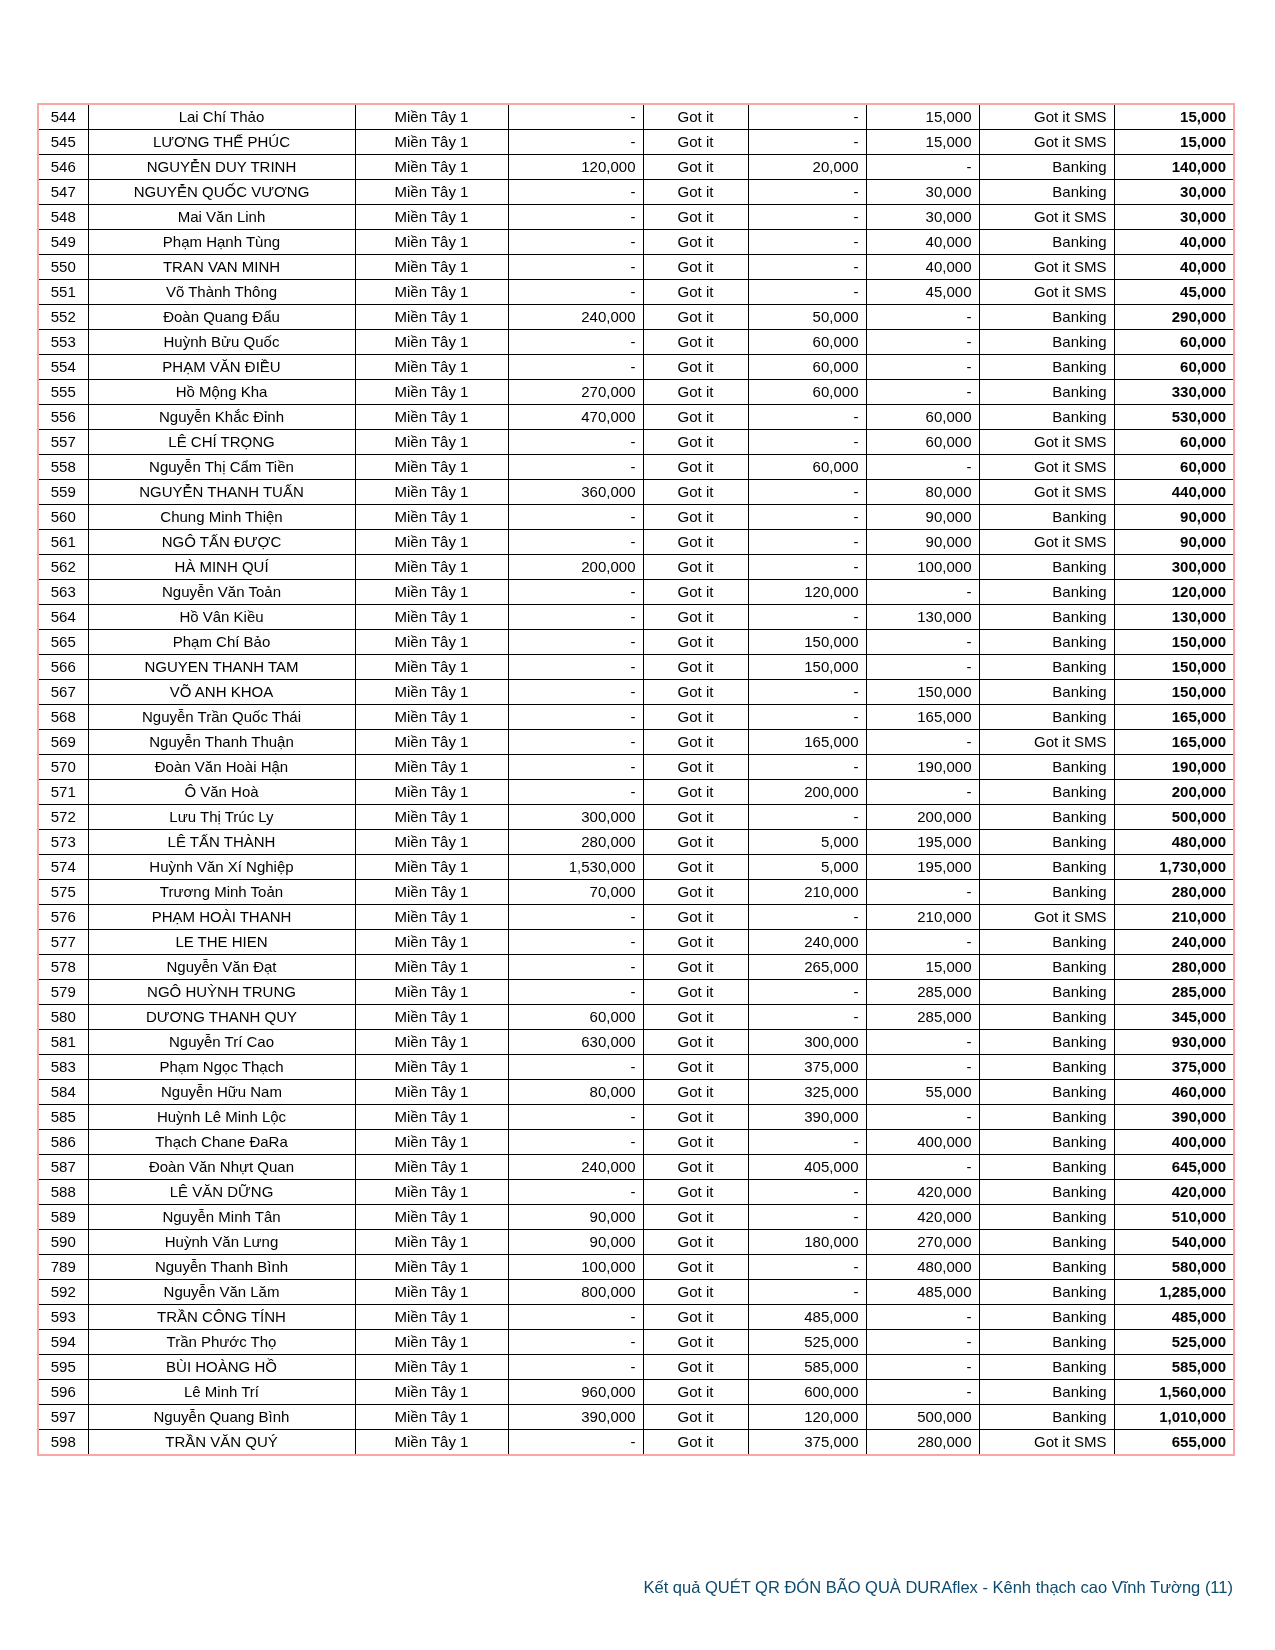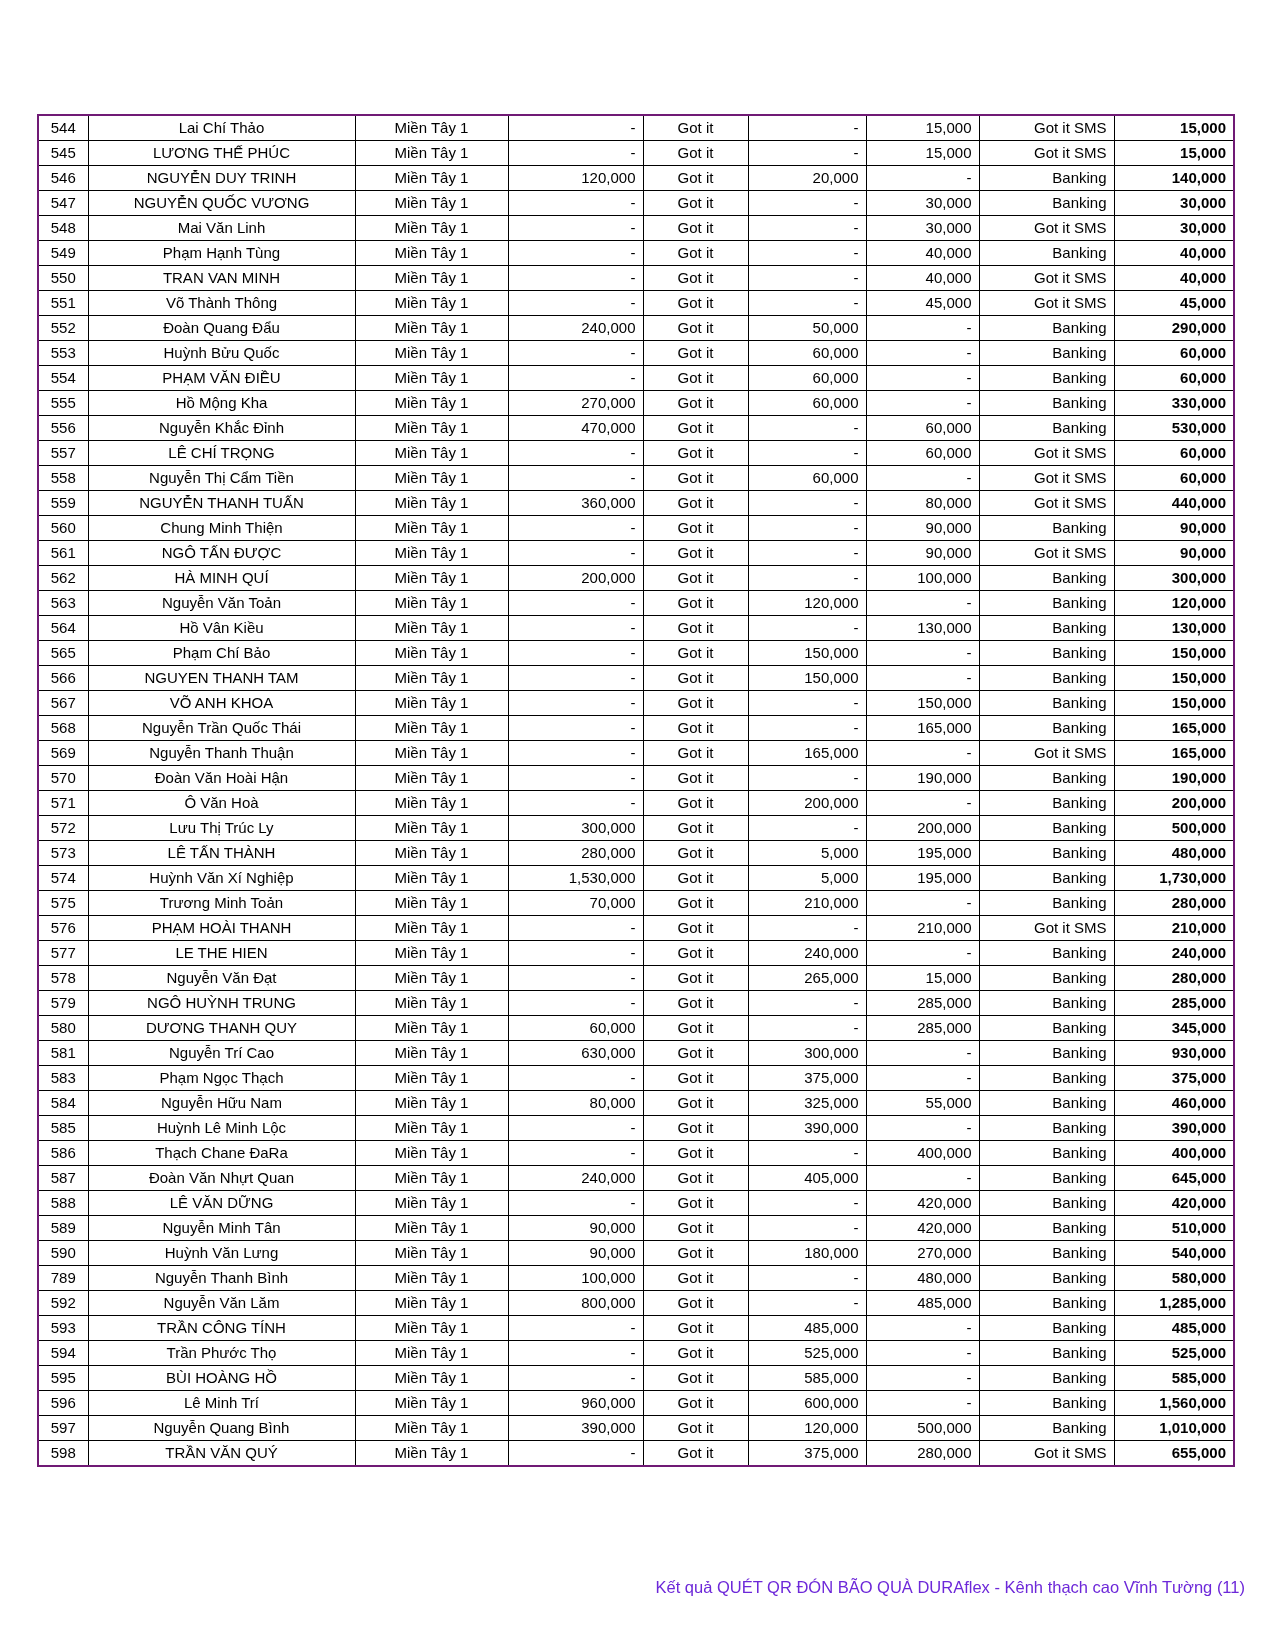--- a/index.html
+++ b/index.html
@@ -15,48 +15,48 @@
     font-family: "Liberation Sans", "DejaVu Sans", sans-serif;
     color: #000000;
   }
   .sheet {
     position: absolute;
     inset: 0;
   }
   table.results {
     position: absolute;
     left: 37px;
-    top: 114px;
+    top: 103px;
     border-collapse: collapse;
     table-layout: fixed;
-    border: 2px solid #701a75;
+    border: 2px solid #fca5a5;
   }
   table.results td {
     border: 1.5px solid #000;
     height: 24px;
     line-height: 24px;
     padding: 0 7px;
     font-size: 15px;
     white-space: nowrap;
     overflow: hidden;
   }
   .c-center { text-align: center; padding: 0 2px; }
   .c-num    { text-align: right; }
   .c-left   { text-align: right; padding-left: 10px; }
   .c-total  { text-align: right; font-weight: bold; }
   .dash     { padding-right: 36px; }
   .page-footer {
     position: absolute;
     top: 1576px;
-    left: 12px;
+    left: 0;
     width: 1233px;
     text-align: right;
     font-size: 16.5px;
     line-height: 22px;
-    color: #6d28d9;
+    color: #0c4a6e;
   }
 </style>
 </head>
 <body>
 
 <div class="sheet">
 
   <table class="results">
     <colgroup>
       <col style="width:50px">

